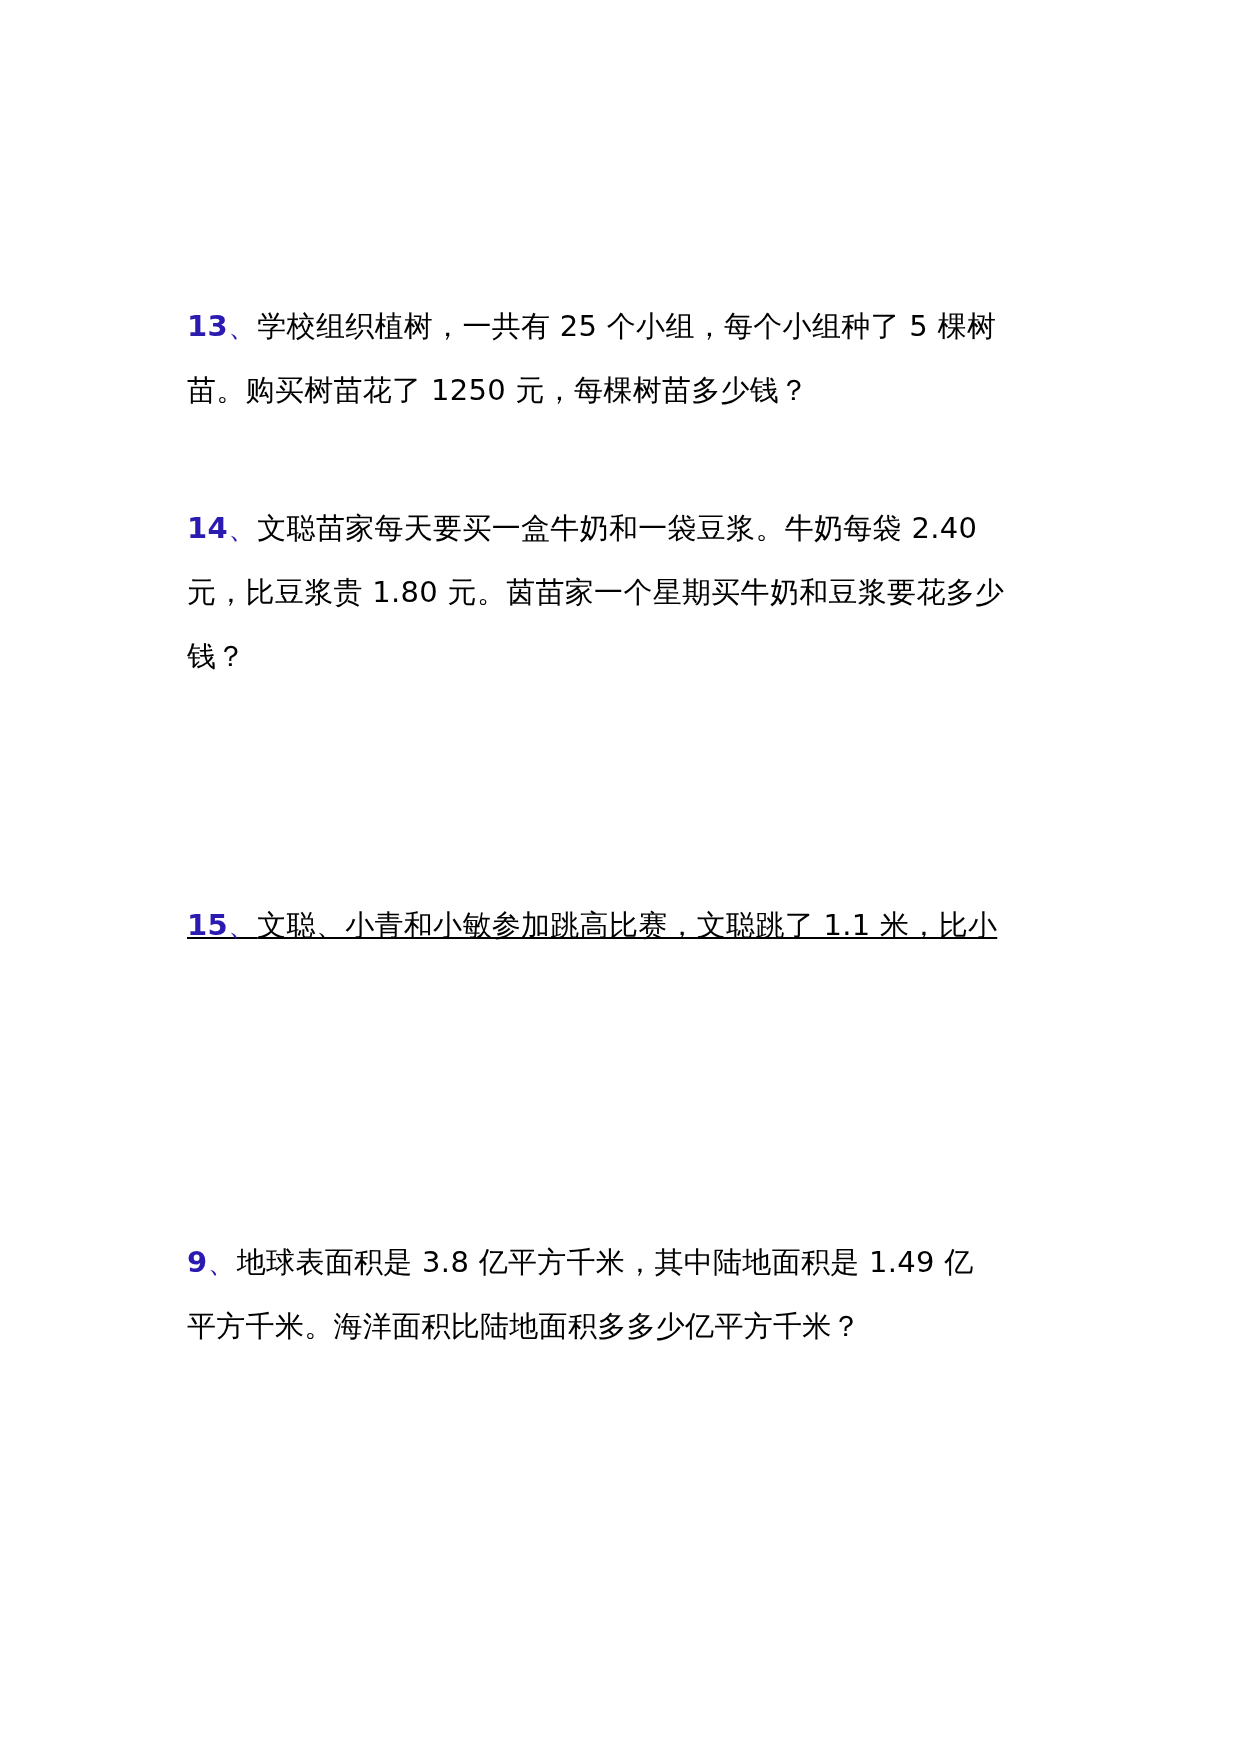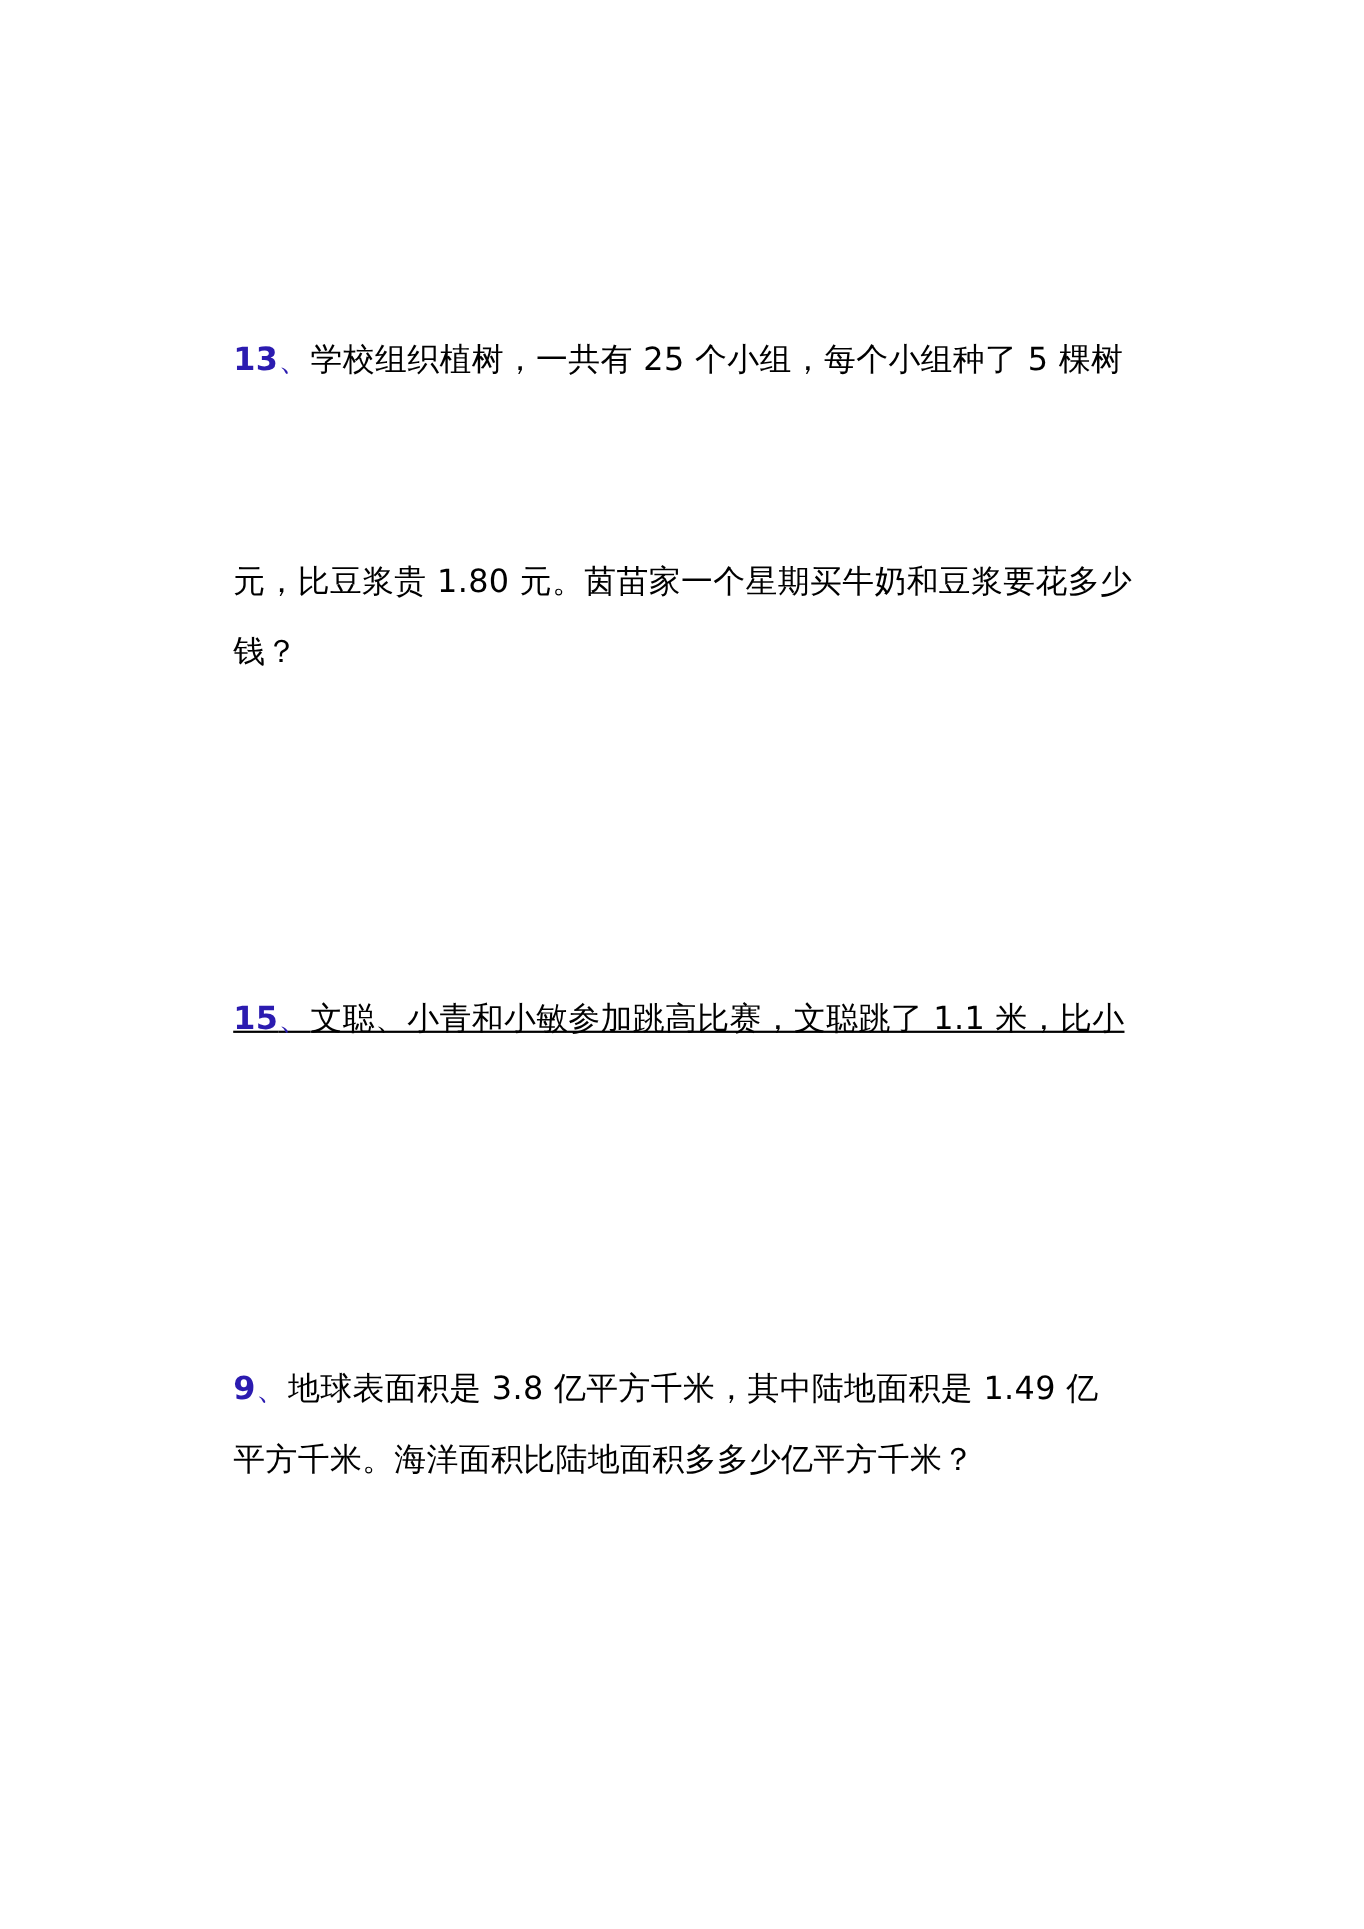--- a/index.html
+++ b/index.html
@@ -2,30 +2,32 @@
 <html><head>
 <meta charset="utf-8">
 <style>
   html, body { margin: 0; padding: 0; background: #ffffff; }
   body { width: 1240px; height: 1754px; position: relative; overflow: hidden;
          font-family: "DejaVu Sans", sans-serif; color: #000; }
   .q { position: absolute; left: 187px; width: 870px; font-size: 29px;
        line-height: 64px; letter-spacing: 0.3px; }
   .num { color: #2b1bb0; font-weight: bold; }
   .num-sep { color: #2b1bb0; }
-  .line { display: block; white-space: nowrap; margin-left: 25px; }
+  .line { display: block; white-space: nowrap; }
 </style>
 </head>
 <body>
 
 <div class="q" style="top:294px;">
   <span class="line"><span class="num">13</span><span class="num-sep">、</span><span>学校组织植树，一共有 25 个小组，每个小组种了 5 棵树</span></span>
+  <span class="line">苗。购买树苗花了 1250 元，每棵树苗多少钱？</span>
 </div>
 
 <div class="q" style="top:496px;">
+  <span class="line"><span class="num">14</span><span class="num-sep">、</span><span>文聪苗家每天要买一盒牛奶和一袋豆浆。牛奶每袋 2.40</span></span>
   <span class="line">元，比豆浆贵 1.80 元。茵苗家一个星期买牛奶和豆浆要花多少</span>
   <span class="line">钱？</span>
 </div>
 
 <div class="q" style="top:893px;text-decoration:underline;">
   <span class="line"><span class="num">15</span><span class="num-sep">、</span><span>文聪、小青和小敏参加跳高比赛，文聪跳了 1.1 米，比小</span></span>
 </div>
 
 <div class="q" style="top:1230px;">
   <span class="line"><span class="num">9</span><span class="num-sep">、</span><span>地球表面积是 3.8 亿平方千米，其中陆地面积是 1.49 亿</span></span>

